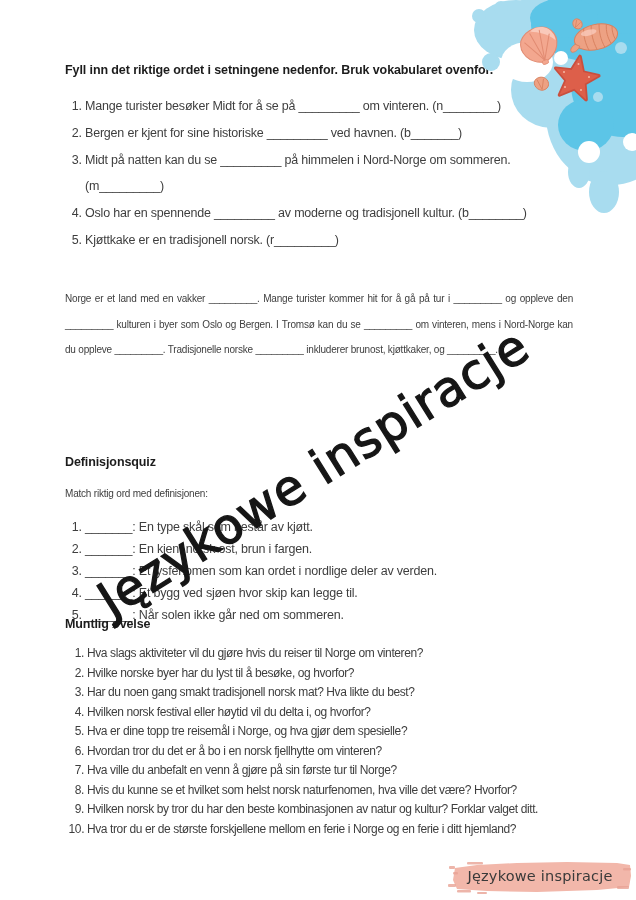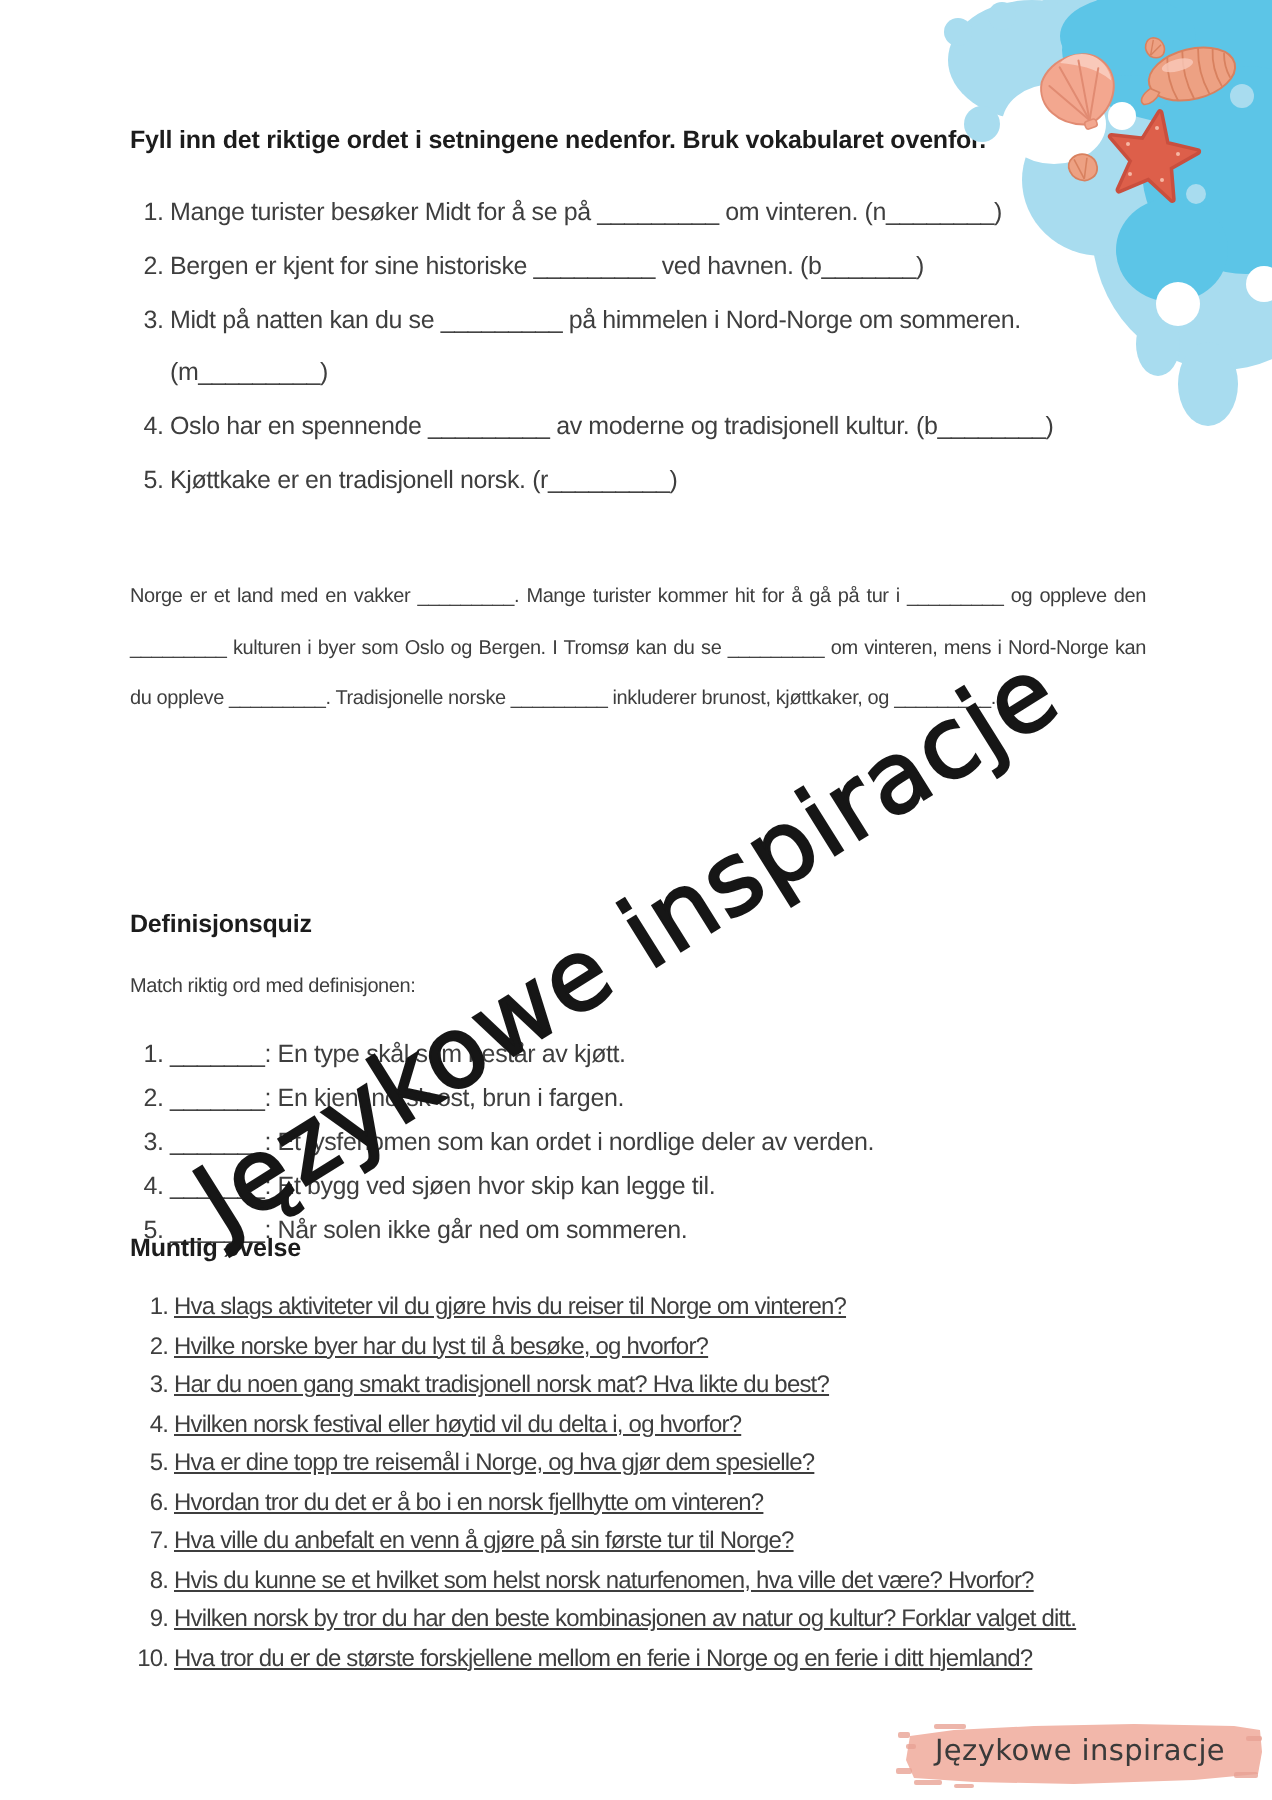--- a/index.html
+++ b/index.html
@@ -27,21 +27,21 @@
   
   #quiz-section{top:454px;}
   #quiz-section .intro{margin:14px 0 0 0;font-size:10px;line-height:18px;letter-spacing:-0.2px;}
   #quiz-section ol{
     margin:13px 0 0 0;padding:0 0 0 20px;font-size:12.5px;letter-spacing:-0.2px;
   }
   #quiz-section li{line-height:22px;}
   
   #oral-section{top:616px;width:518px;}
   #oral-section ol{
-    margin:11px 0 0 0;padding:0 0 0 22px;font-size:12px;letter-spacing:-0.4px;text-decoration:underline;
+    margin:11px 0 0 0;padding:0 0 0 22px;font-size:12px;letter-spacing:-0.4px;
   }
   #oral-section li{line-height:19.5px;}
   
   #watermark{
     position:absolute;left:103px;top:580px;z-index:5;
     font-family:"DejaVu Sans",sans-serif;font-size:49px;line-height:1;
     color:#161616;-webkit-text-stroke:1.3px #161616;letter-spacing:1px;
     transform:rotate(-32deg);transform-origin:0 50%;
     white-space:nowrap;pointer-events:none;
   }

